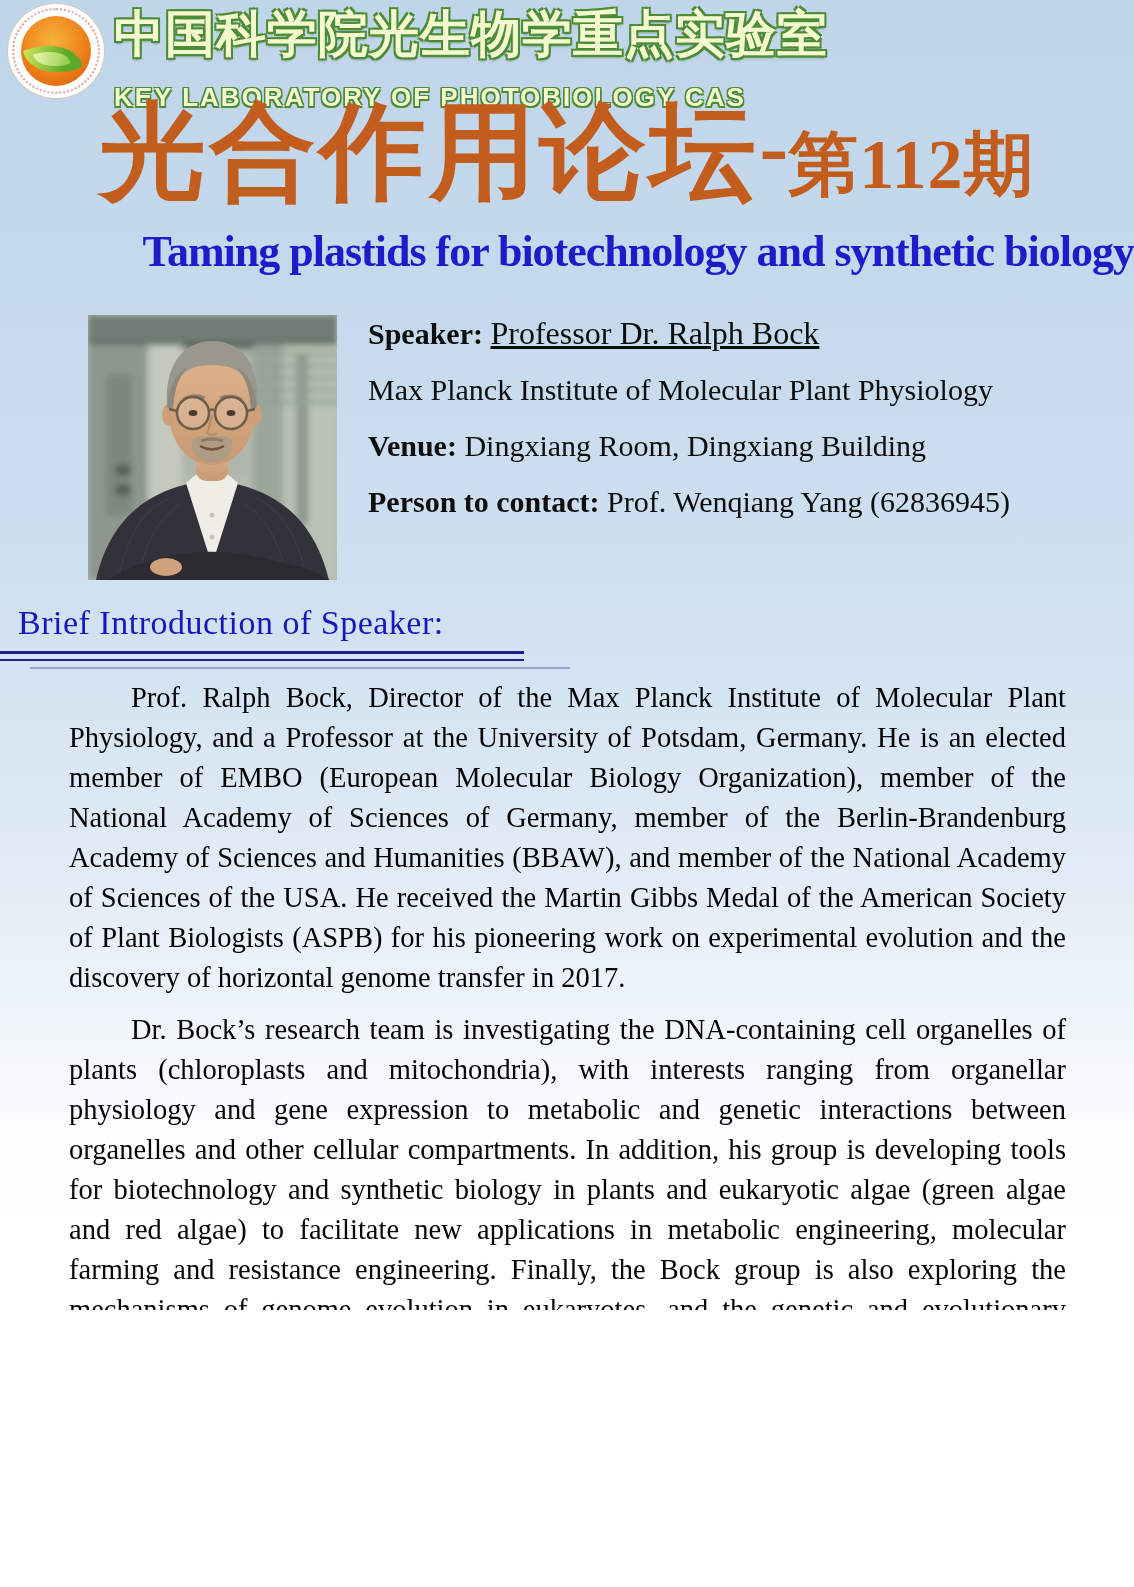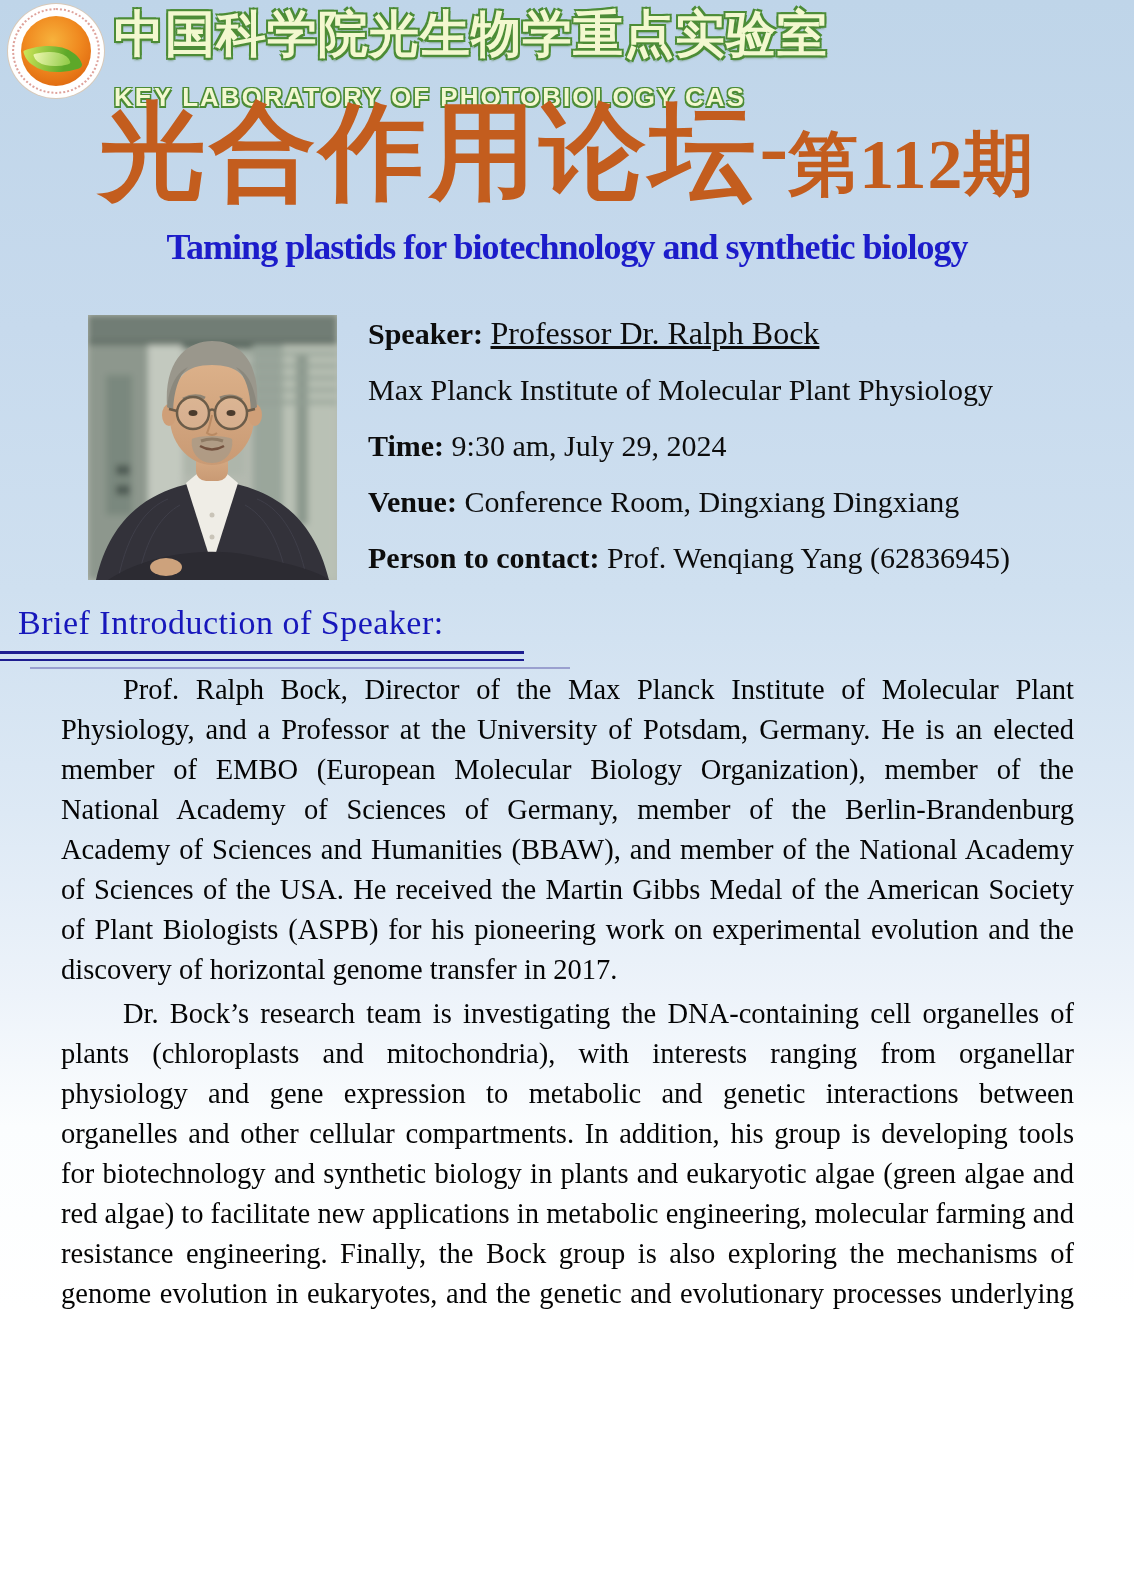--- a/index.html
+++ b/index.html
@@ -21,34 +21,34 @@
   .orgnames{position:absolute;left:114px;top:6px;width:880px;font-family:"Liberation Sans",sans-serif;}
   .org-cn{font-size:50px;font-weight:bold;letter-spacing:1px;color:#f3f8cf;line-height:56px;white-space:nowrap;
     text-shadow:-2px -2px 0 #4c8c36,2px -2px 0 #4c8c36,-2px 2px 0 #4c8c36,2px 2px 0 #4c8c36,0 3px 2px rgba(60,110,40,.5);}
   .org-en{font-size:26px;font-weight:bold;letter-spacing:2px;color:#f3f8cf;line-height:30px;white-space:nowrap;
     text-shadow:-1.5px -1.5px 0 #4c8c36,1.5px -1.5px 0 #4c8c36,-1.5px 1.5px 0 #4c8c36,1.5px 1.5px 0 #4c8c36;margin-top:20px;}
   
   .forum-title{position:absolute;left:0;top:92px;width:1134px;text-align:center;color:#c35d1e;white-space:nowrap;}
   .forum-cn{font-size:106px;font-weight:bold;letter-spacing:4px;line-height:122px;}
   .forum-dash{font-size:86px;font-weight:bold;display:inline-block;transform:translateY(-12px);}
   .forum-issue{font-size:70px;font-weight:bold;letter-spacing:1px;}
-  .title-en{position:absolute;left:0;top:226px;width:1134px;text-align:center;
-    font-size:36px;font-weight:bold;color:#1c1ccA;letter-spacing:-1px;white-space:nowrap;}
+  .title-en{position:absolute;left:0;top:226px;width:1134px;text-align:right;
+    font-size:44px;font-weight:bold;color:#1c1ccA;letter-spacing:-1px;white-space:nowrap;}
   
   .speaker-photo{position:absolute;left:88px;top:315px;width:249px;height:265px;overflow:hidden;background:#aab2a8;}
   .speaker-info{position:absolute;left:368px;top:314px;width:730px;}
   .info-line{font-size:30px;line-height:38px;margin-bottom:18px;color:#0d0d0d;}
   .info-line b{font-weight:bold;}
   
   .intro-heading{position:absolute;left:18px;top:604px;font-size:34px;font-weight:normal;color:#1717bb;letter-spacing:.5px;text-align:right;}
   .intro-underline{position:absolute;left:0;top:651px;width:524px;height:14px;
     background:linear-gradient(#1d1d90 0 3px,transparent 3px 8px,#1d1d90 8px 10px,transparent 10px);}
   .intro-underline2{position:absolute;left:30px;top:667px;width:540px;height:2px;background:#9aa0cf;}
   .body-text{position:absolute;left:57px;top:666px;width:1021px;color:#050505;}
-  .body-text p{margin:4px;font-size:28.5px;line-height:40px;text-align:justify;text-indent:62px;}
+  .body-text p{margin:12px;font-size:28.5px;line-height:40px;text-align:justify;text-indent:62px;}
   
   .building{position:absolute;left:0;top:1352px;width:1134px;height:235px;}
 </style>
 </head>
 <body>
 
 <div class="poster">
 
   <div class="logo">
     <div class="logo-ring"></div>
@@ -140,22 +140,21 @@
 
       <path d="M104,124 C110,120 138,120 144,124 C146,136 138,148 124,148 C110,148 102,136 104,124 Z" fill="#a99b88" opacity="0.8"></path>
       <path d="M112,131 q12,7 24,0" stroke="#74523f" stroke-width="2.5" fill="none"></path>
       <path d="M113,126 q11,-4 22,0" stroke="#8e7a64" stroke-width="3" fill="none"></path>
     </svg>
   </div>
 
   <div class="speaker-info">
     <div class="info-line"><b>Speaker:</b> <span style="font-size:32px;text-decoration:underline;">Professor Dr. Ralph Bock</span></div>
     <div class="info-line"><span>Max Planck Institute of Molecular Plant Physiology</span></div>
-    <div class="info-line"><b>Time:</b> <span>9:30 am,  July 29, 2024</span></div>
-    <div class="info-line"><b>Venue:</b> <span>Conference Room, Dingxiang Dingxiang</span></div>
+    <div class="info-line"><b>Venue:</b> <span>Dingxiang Room, Dingxiang Building</span></div>
     <div class="info-line"><b>Person to contact:</b> <span>Prof. Wenqiang Yang (62836945)</span></div>
   </div>
 
   <div class="intro-heading">Brief Introduction of Speaker:</div>
   <div class="intro-underline"></div>
   <div class="intro-underline2"></div>
 
   <div class="body-text">
     <p>Prof. Ralph Bock, Director of the Max Planck Institute of Molecular Plant Physiology, and a Professor at the University of Potsdam, Germany. He is an elected member of EMBO (European Molecular Biology Organization), member of the National Academy of Sciences of Germany, member of the Berlin-Brandenburg Academy of Sciences and Humanities (BBAW), and member of the National Academy of Sciences of the USA. He received the Martin Gibbs Medal of the American Society of Plant Biologists (ASPB) for his pioneering work on experimental evolution and the discovery of horizontal genome transfer  in 2017.</p>
     <p>Dr. Bock’s research team is investigating the DNA-containing cell organelles of plants (chloroplasts and mitochondria), with interests ranging from organellar physiology and gene expression to metabolic and genetic interactions between organelles and other cellular compartments.  In addition, his group is developing tools for biotechnology and synthetic biology in plants and eukaryotic algae (green algae and red algae) to facilitate new applications in metabolic engineering, molecular farming and resistance engineering. Finally, the Bock group is also exploring the mechanisms of genome evolution in eukaryotes, and the genetic and evolutionary processes underlying the formation of new species.</p>

